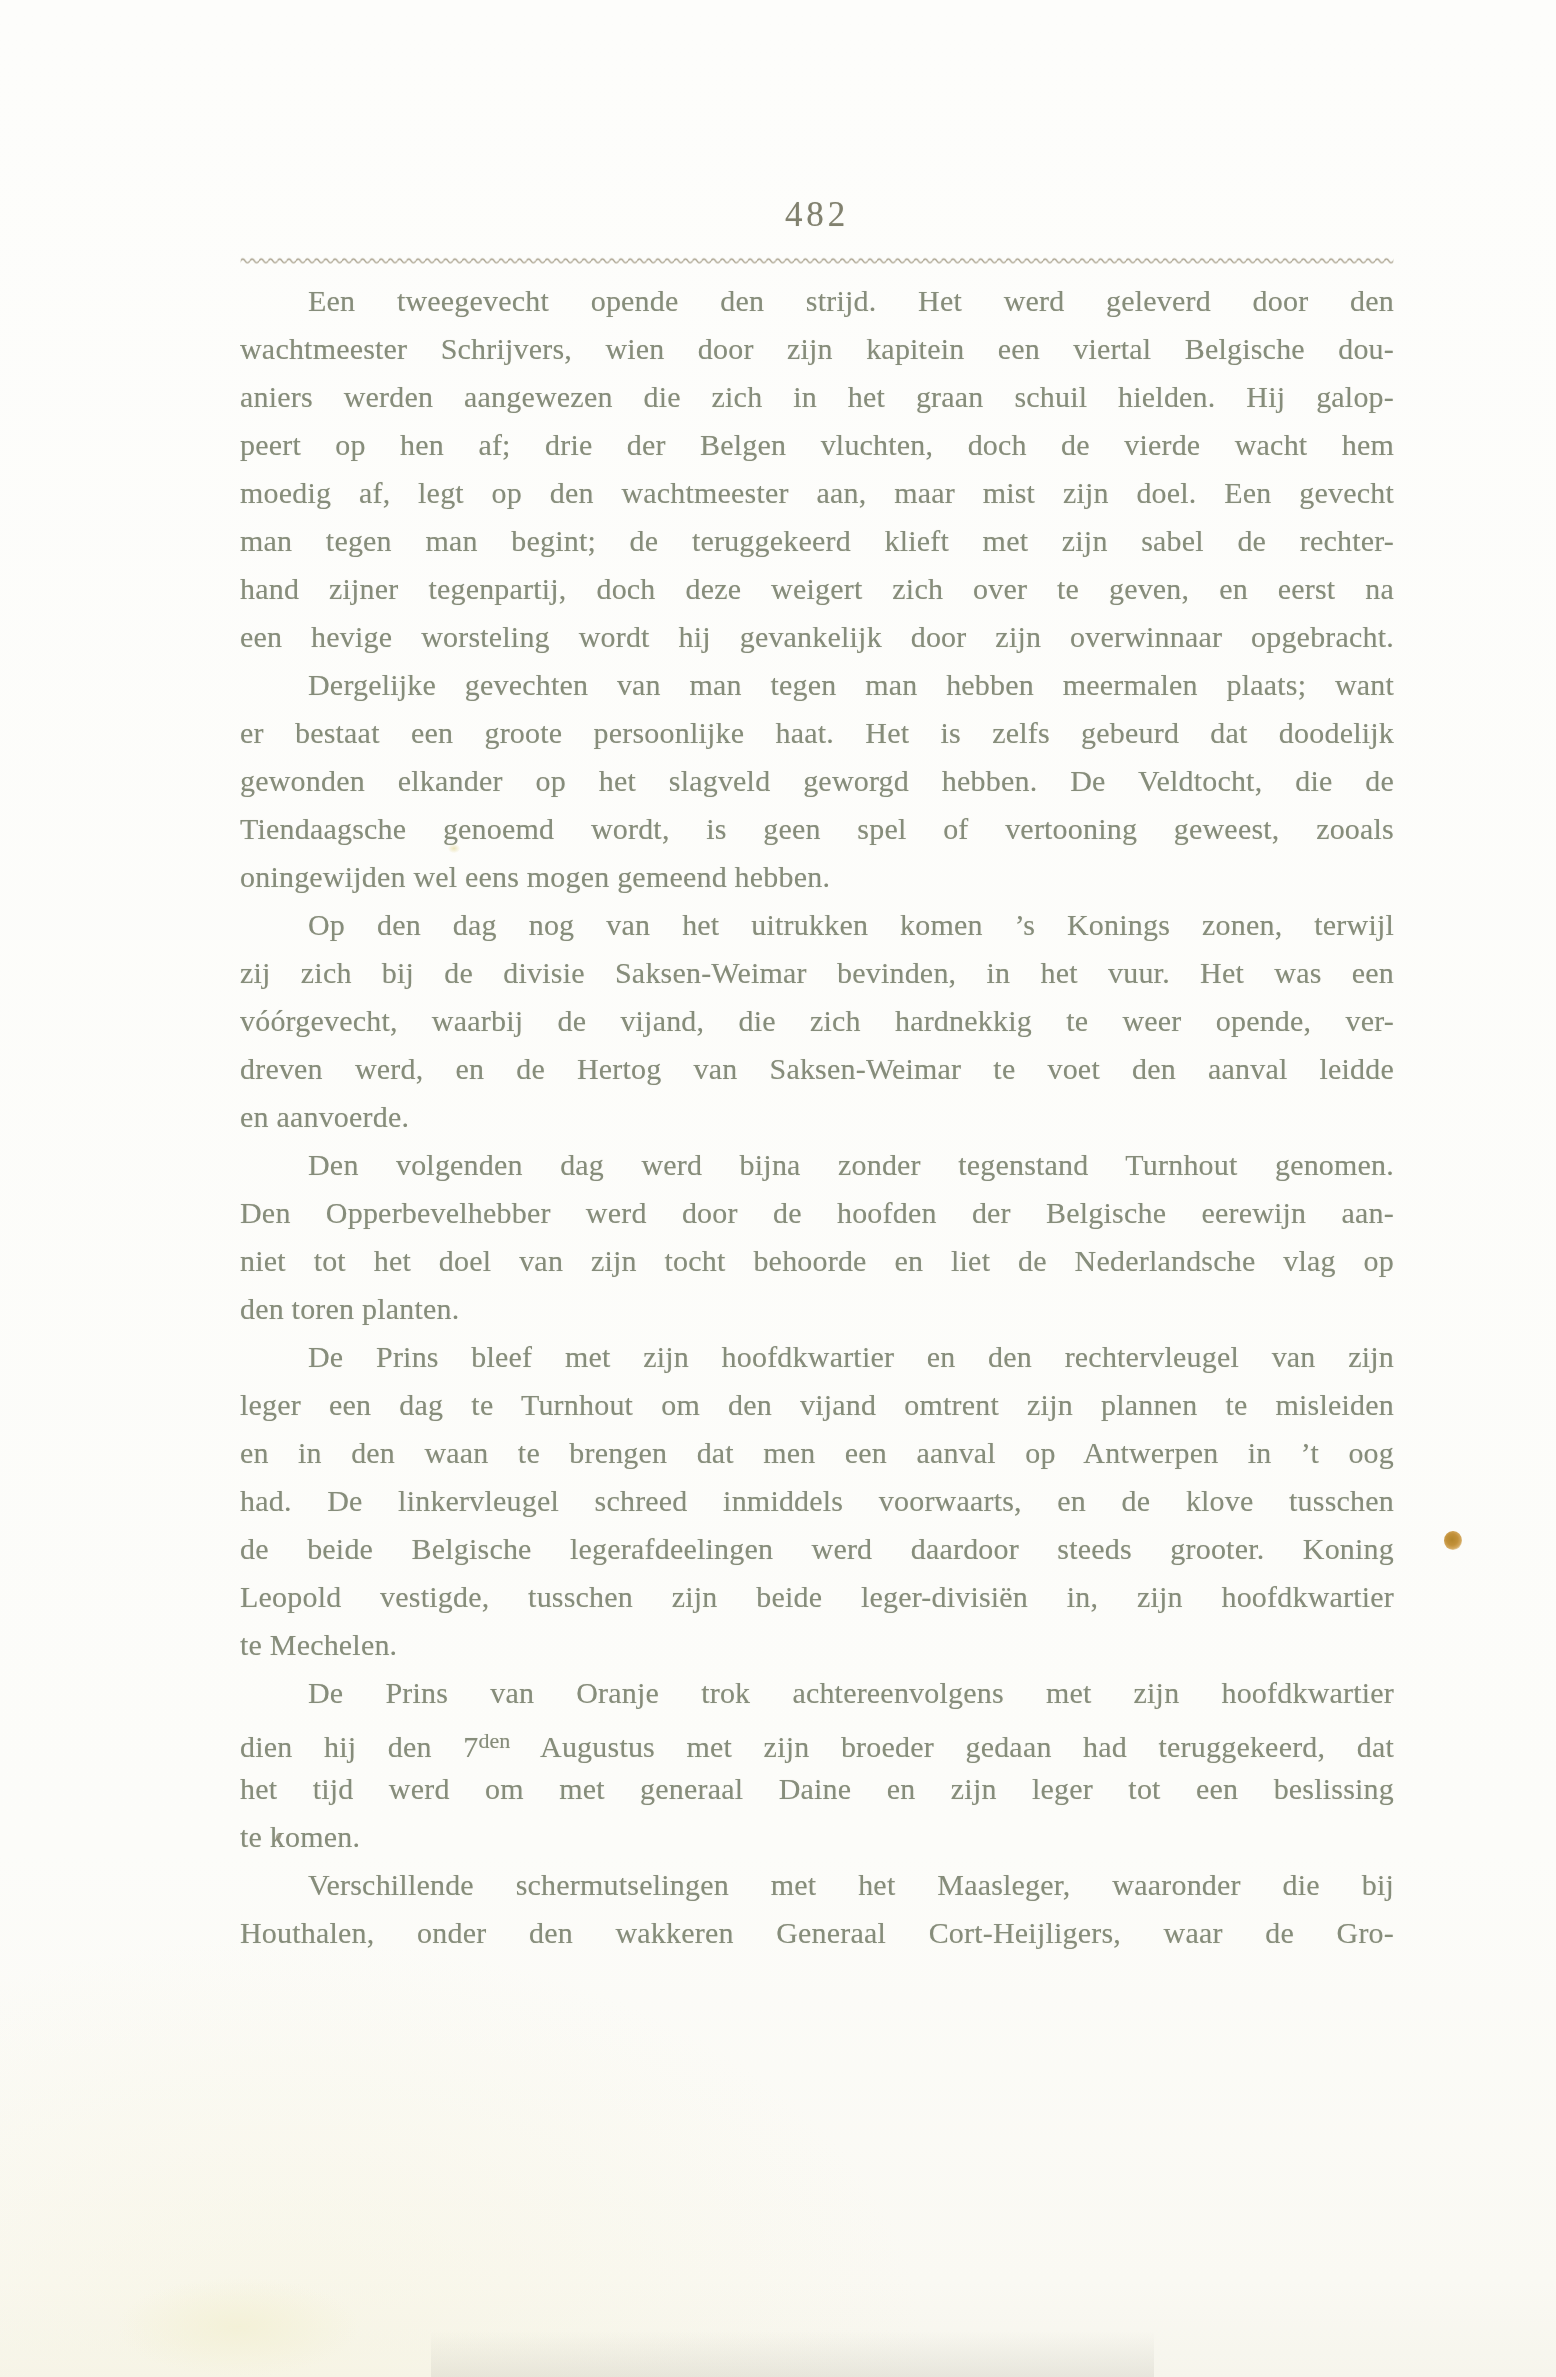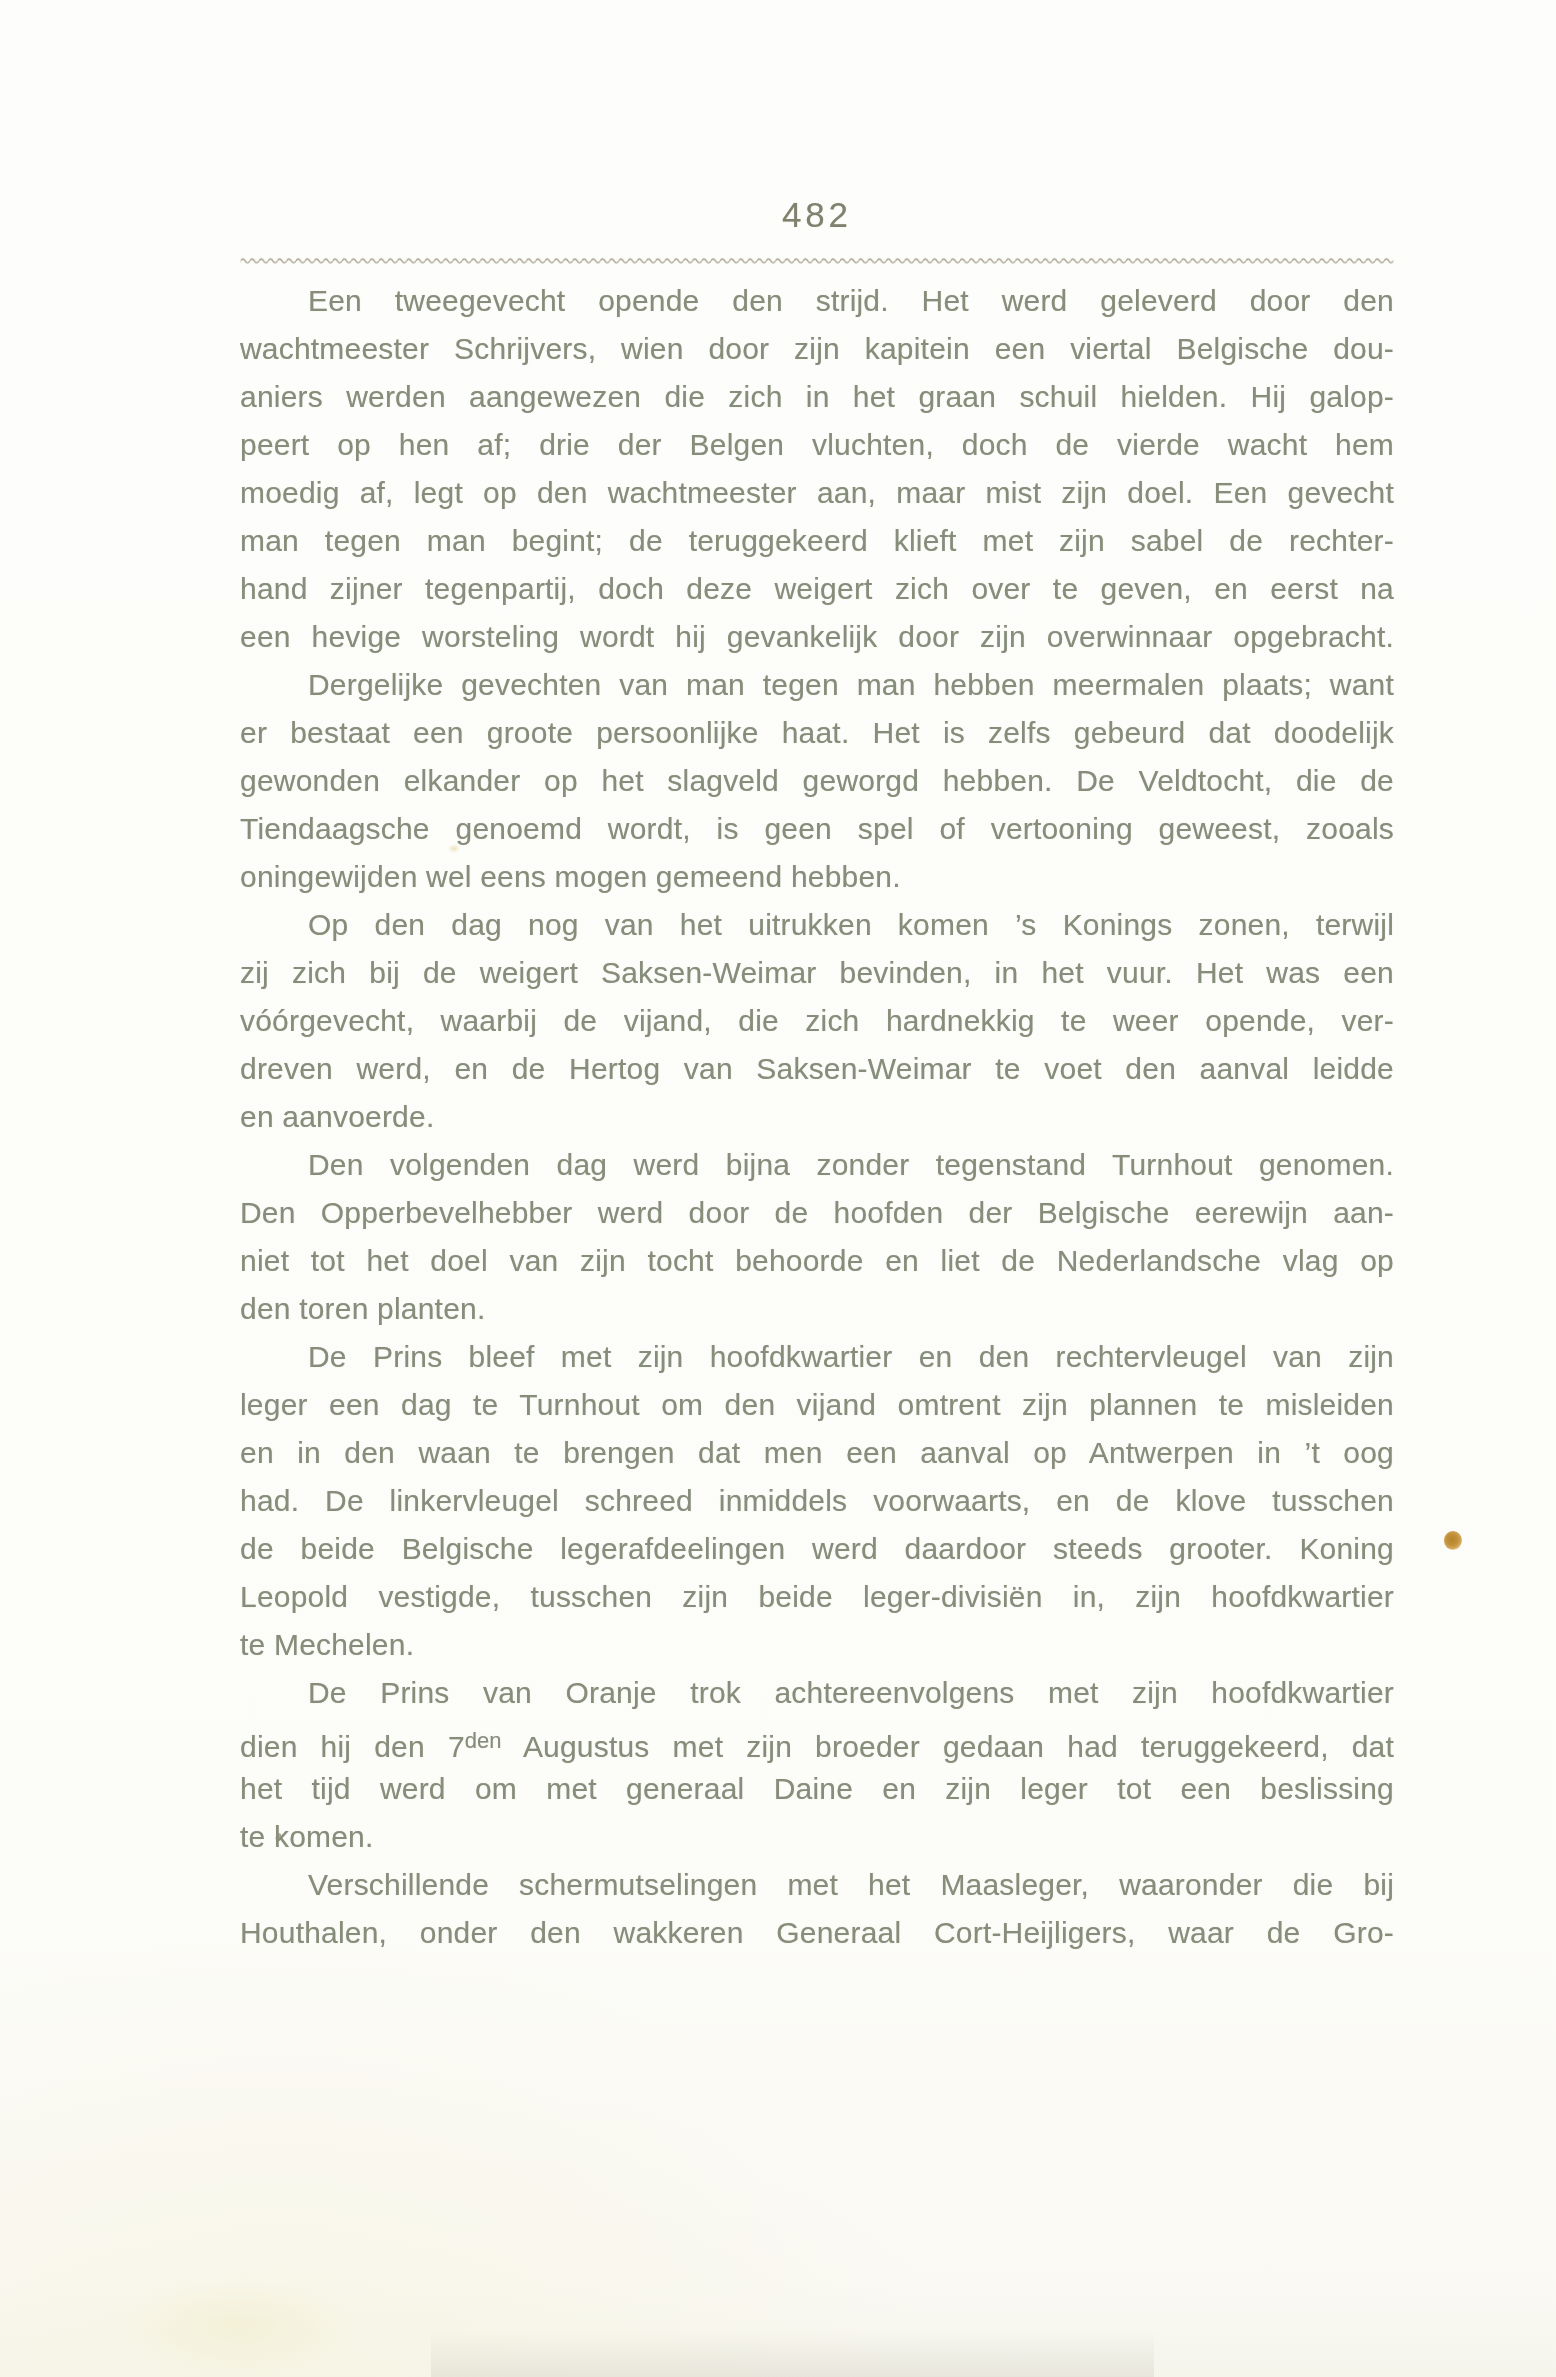--- a/index.html
+++ b/index.html
@@ -2,21 +2,21 @@
 <html style="font-size:12.3px"><head>
 <meta charset="utf-8">
 <style>
   html,body { margin:0; padding:0; background:#e8e8e4; }
   .page {
     position:relative;
     width:1556px; height:2377px;
     background:
       radial-gradient(ellipse 1077px 692px at 18% 99%, rgba(246,243,222,0.55) 0%, rgba(246,243,222,0) 60%),
       linear-gradient(180deg, #fdfdfb 0%, #fcfcf9 78%, #faf9f3 96%, #f6f5ec 100%);
-    font-family:Liberation Sans, sans-serif;
+    font-family:Liberation Serif, serif;
     color:#878e7c;
     overflow:hidden;
   }
   .content { position:absolute; left:240px; top:0; width:1154px; }
   .page-number {
     margin-top:195px;
     text-align:center;
     font-size:35px;
     letter-spacing:3.8px;
     color:#81816f;
@@ -86,21 +86,21 @@
         <div class="line">moedig af, legt op den wachtmeester aan, maar mist zijn doel. Een gevecht</div>
         <div class="line">man tegen man begint; de teruggekeerd klieft met zijn sabel de rechter-</div>
         <div class="line">hand zijner tegenpartij, doch deze weigert zich over te geven, en eerst na</div>
         <div class="line">een hevige worsteling wordt hij gevankelijk door zijn overwinnaar opgebracht.</div>
         <div class="line indent">Dergelijke gevechten van man tegen man hebben meermalen plaats; want</div>
         <div class="line">er bestaat een groote persoonlijke haat. Het is zelfs gebeurd dat doodelijk</div>
         <div class="line">gewonden elkander op het slagveld geworgd hebben. De Veldtocht, die de</div>
         <div class="line">Tiendaagsche genoemd wordt, is geen spel of vertooning geweest, zooals</div>
         <div class="line noj">oningewijden wel eens mogen gemeend hebben.</div>
         <div class="line indent">Op den dag nog van het uitrukken komen ’s Konings zonen, terwijl</div>
-        <div class="line">zij zich bij de weigert Saksen-Weimar bevinden, in het vuur. Het was een</div>
+        <div class="line">zij zich bij de divisie Saksen-Weimar bevinden, in het vuur. Het was een</div>
         <div class="line">vóórgevecht, waarbij de vijand, die zich hardnekkig te weer opende, ver-</div>
         <div class="line">dreven werd, en de Hertog van Saksen-Weimar te voet den aanval leidde</div>
         <div class="line noj">en aanvoerde.</div>
         <div class="line indent">Den volgenden dag werd bijna zonder tegenstand Turnhout genomen.</div>
         <div class="line">Den Opperbevelhebber werd door de hoofden der Belgische eerewijn aan-</div>
         <div class="line">niet tot het doel van zijn tocht behoorde en liet de Nederlandsche vlag op</div>
         <div class="line noj">den toren planten.</div>
         <div class="line indent">De Prins bleef met zijn hoofdkwartier en den rechtervleugel van zijn</div>
         <div class="line">leger een dag te Turnhout om den vijand omtrent zijn plannen te misleiden</div>
         <div class="line">en in den waan te brengen dat men een aanval op Antwerpen in ’t oog</div>

